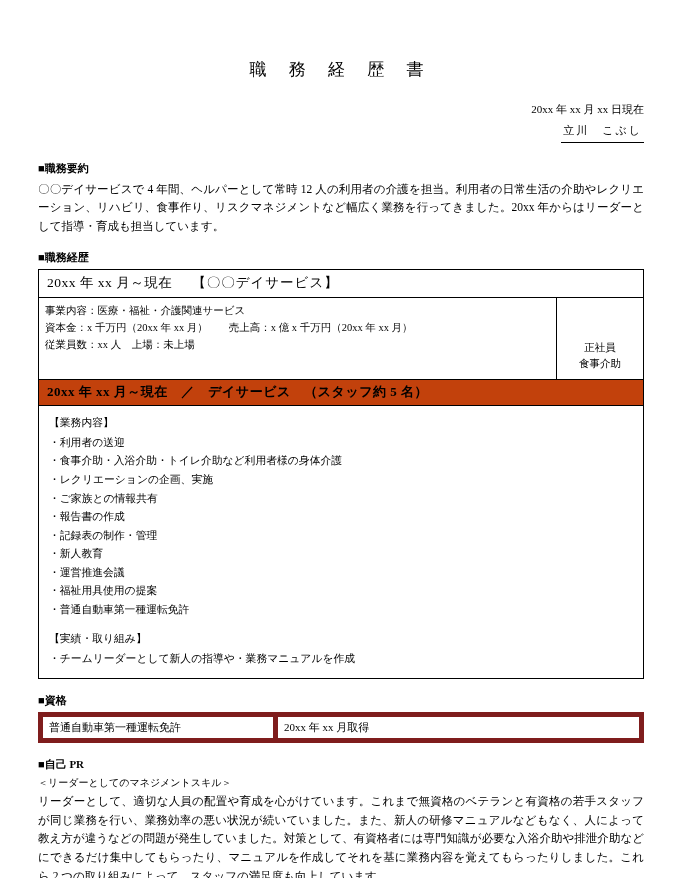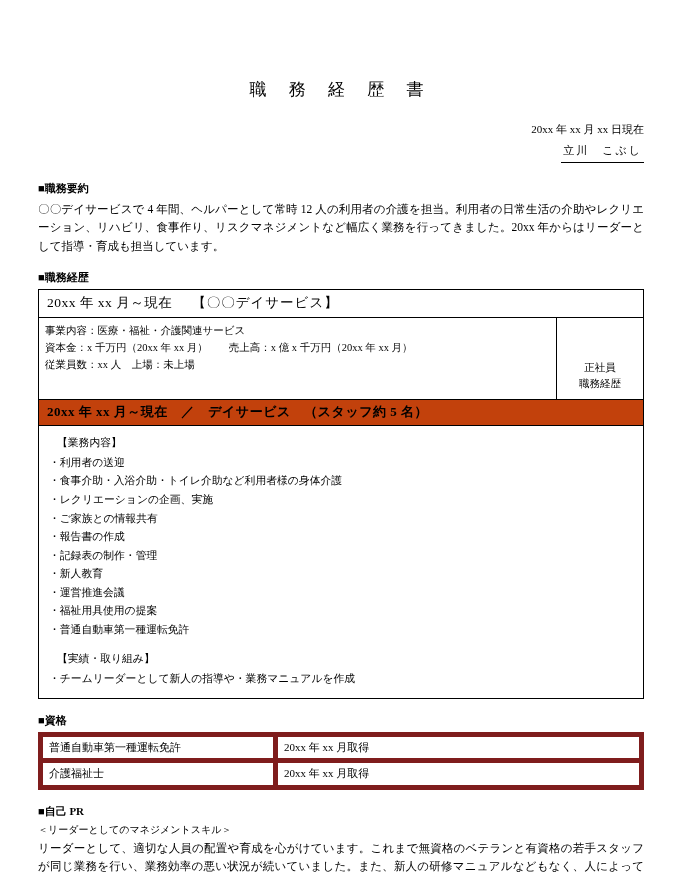--- a/index.html
+++ b/index.html
@@ -13,21 +13,21 @@
     font-family: "Liberation Serif", "DejaVu Serif", serif;
     color: #000000;
     font-size: 11px;
     overflow: hidden;
   }
   .page {
     position: relative;
     width: 682px;
     height: 878px;
     box-sizing: border-box;
-    padding: 72px 38px 20px 38px;
+    padding: 52px 38px 20px 38px;
   }
   .doc-title {
     text-align: center;
     font-size: 17px;
     letter-spacing: 9px;
     margin: 6px 0 18px 0;
     font-weight: normal;
   }
   .header-right {
     text-align: right;
@@ -99,21 +99,21 @@
     letter-spacing: 0.5px;
     font-weight: bold;
   }
   .duties {
     padding: 7px 10px 10px 10px;
     font-size: 10.8px;
     line-height: 1.72;
     min-height: 200px;
   }
   .duties .grp-label {
-    margin: 0 0 1px 8px;
+    margin: 0 0 1px 0;
     font-family: Liberation Serif, serif;
   }
   .duties ul {
     list-style: none;
     margin: 0 0 0 0;
     padding: 0;
   }
   .duties li {
     margin: 0;
     padding: 0;
@@ -166,21 +166,21 @@
     </div>
 
     <div class="company-row">
       <div class="company-left">
         <div>事業内容：医療・福祉・介護関連サービス</div>
         <div>資本金：x 千万円（20xx 年 xx 月）　　売上高：x 億 x 千万円（20xx 年 xx 月）</div>
         <div>従業員数：xx 人　上場：未上場</div>
       </div>
       <div class="company-right">
         <div>正社員</div>
-        <div>職務経歴</div>
+        <div>食事介助</div>
       </div>
     </div>
 
     <div class="role-row">20xx 年 xx 月～現在　／　デイサービス　（スタッフ約 5 名）</div>
 
     <div class="duties">
       <div class="grp-label">【業務内容】</div>
       <ul>
         <li>・利用者の送迎</li>
         <li>・食事介助・入浴介助・トイレ介助など利用者様の身体介護</li>
@@ -201,24 +201,20 @@
     </div>
   </div>
 
   <div class="section-head">■資格</div>
   <table class="qual">
     <tbody>
         <tr>
       <td class="name">普通自動車第一種運転免許</td>
       <td>20xx 年 xx 月取得</td>
     </tr>
-    <tr>
-      <td class="name">介護福祉士</td>
-      <td>20xx 年 xx 月取得</td>
-    </tr>
   </tbody>
     </table>
 
   <div class="section-head">■自己 PR</div>
   <div class="pr-sub">＜リーダーとしてのマネジメントスキル＞</div>
   <div class="para">リーダーとして、適切な人員の配置や育成を心がけています。これまで無資格のベテランと有資格の若手スタッフが同じ業務を行い、業務効率の悪い状況が続いていました。また、新人の研修マニュアルなどもなく、人によって教え方が違うなどの問題が発生していました。対策として、有資格者には専門知識が必要な入浴介助や排泄介助などにできるだけ集中してもらったり、マニュアルを作成してそれを基に業務内容を覚えてもらったりしました。これら 2 つの取り組みによって、スタッフの満足度も向上しています。</div>
 
 </div>
 
 </body></html>

